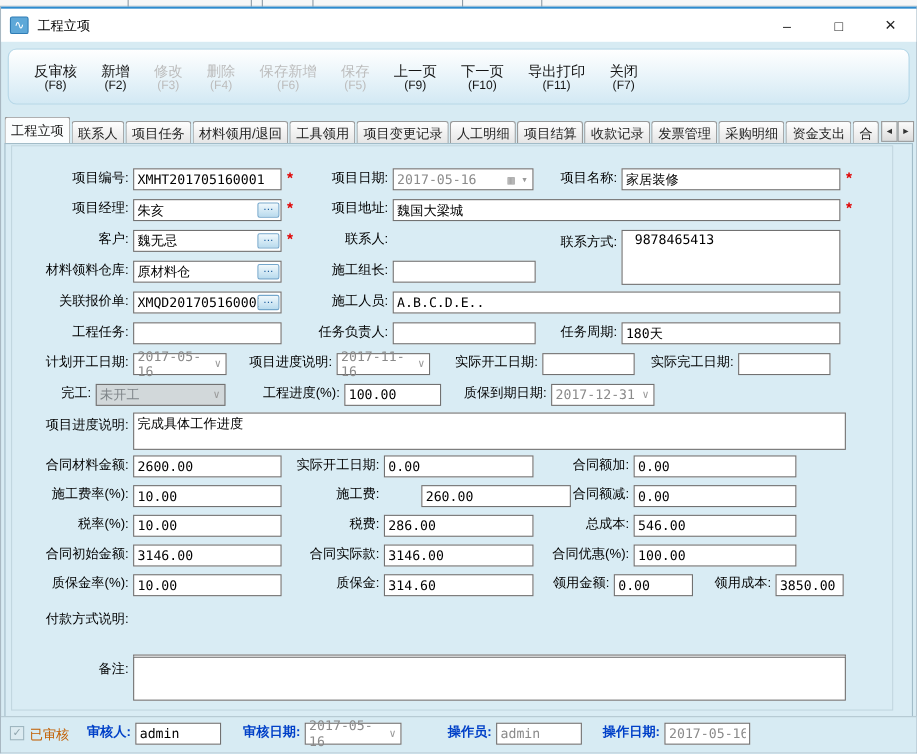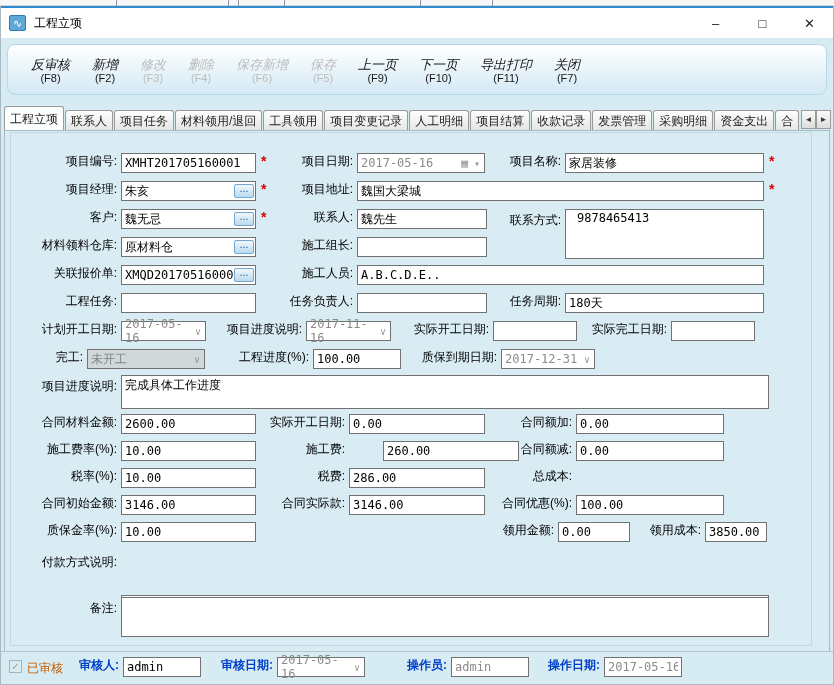--- a/index.html
+++ b/index.html
@@ -19,21 +19,21 @@
   
   .titlebar { position:absolute; left:1px; top:8px; width:832px; height:30px; background:#ffffff; display:flex; align-items:center; }
   .app-icon { width:17px; height:16px; margin-left:8px; background:#5ea8d8; border:1px solid #2f7cb5; border-radius:2px; color:#fff; font-size:11px; line-height:14px; text-align:center; }
   .title-text { margin-left:8px; color:#000; }
   .win-controls { margin-left:auto; display:flex; height:100%; }
   .win-btn { width:47px; height:100%; display:flex; align-items:center; justify-content:center; font-size:13px; color:#222; cursor:pointer; }
 
   
   .toolbar { position:absolute; left:7px; top:44px; width:820px; height:51px; background:linear-gradient(#ffffff,#d3e9f4); border:1px solid #b7d8e8; border-radius:8px; display:flex; align-items:center; padding:0 12px; }
   .tbtn { display:flex; flex-direction:column; align-items:center; padding:0 11px; cursor:pointer; }
-  .tbtn .t1 { font-size:13px; color:#151515; white-space:nowrap;font-style:italic; }
+  .tbtn .t1 { font-size:13px; color:#151515; white-space:nowrap; }
   .tbtn .t2 { font-size:11px; color:#151515; margin-top:-2px; }
   .tbtn.off { cursor:default; }
   .tbtn.off .t1, .tbtn.off .t2 { color:#bcbcbc; }
 
   
   .tabs { position:absolute; left:4px; top:106px; width:804px; height:25px; display:flex; align-items:flex-end; overflow:hidden; }
   .tab { height:21px; line-height:20px; padding:0 5px; margin-right:1px; background:linear-gradient(#fefefe,#e4e4e4); border:1px solid #999; border-bottom:none; border-radius:3px 3px 0 0; white-space:nowrap; color:#222; cursor:pointer; }
   .tab.active { height:25px; line-height:24px; background:#fbfdfe; cursor:default; }
   .tab-scrolls { position:absolute; right:3px; top:110px; display:flex; }
   .tsb { width:15px; height:19px; background:linear-gradient(#fbfbfb,#dcdcdc); border:1px solid #9a9a9a; font-size:8px; color:#333; display:flex; align-items:center; justify-content:center; cursor:pointer; }
@@ -191,21 +191,20 @@
   <div class="fld" style="left:14px;top:76px">
     <span class="lbl" style="width:96px">客户:</span>
     <span class="inpwrap" style="width:135px">
       <input class="inp" style="width: 135px;" readonly="" value="魏无忌">
       <span class="dots">...</span>
     </span>
     <span class="star">*</span>
   </div>
   <div class="fld" style="left:252px;top:76px">
     <span class="lbl" style="width:94px">联系人:</span>
-    <input class="inp" style="width: 130px;" readonly="" value="魏先生">
   </div>
   <div class="fld top" style="left:462px;top:76px">
     <span class="lbl" style="width:92px">联系方式:</span>
     <textarea class="ta" style="width: 199px; height: 50px; padding-left: 11px;" readonly="">9878465413</textarea>
   </div>
 
   <div class="fld" style="left:14px;top:104px">
     <span class="lbl" style="width:96px">材料领料仓库:</span>
     <span class="inpwrap" style="width:135px">
       <input class="inp" style="width: 135px;" readonly="" value="原材料仓">
@@ -318,38 +317,43 @@
   <div class="fld" style="left:14px;top:335px">
     <span class="lbl" style="width:96px">税率(%):</span>
     <input class="inp" style="width: 135px;" readonly="" value="10.00">
   </div>
   <div class="fld" style="left:244px;top:335px">
     <span class="lbl" style="width:94px">税费:</span>
     <input class="inp" style="width: 136px;" readonly="" value="286.00">
   </div>
   <div class="fld" style="left:471px;top:335px">
     <span class="lbl" style="width:94px">总成本:</span>
+    <input class="inp" style="width: 148px;" readonly="" value="546.00">
   </div>
 
   <div class="fld" style="left:14px;top:362px">
     <span class="lbl" style="width:96px">合同初始金额:</span>
     <input class="inp" style="width: 135px;" readonly="" value="3146.00">
   </div>
   <div class="fld" style="left:244px;top:362px">
     <span class="lbl" style="width:94px">合同实际款:</span>
     <input class="inp" style="width: 136px;" readonly="" value="3146.00">
   </div>
   <div class="fld" style="left:471px;top:362px">
     <span class="lbl" style="width:94px">合同优惠(%):</span>
     <input class="inp" style="width: 148px;" readonly="" value="100.00">
   </div>
 
   <div class="fld" style="left:14px;top:389px">
     <span class="lbl" style="width:96px">质保金率(%):</span>
     <input class="inp" style="width: 135px;" readonly="" value="10.00">
+  </div>
+  <div class="fld" style="left:244px;top:389px">
+    <span class="lbl" style="width:94px">质保金:</span>
+    <input class="inp" style="width: 136px;" readonly="" value="314.60">
   </div>
   <div class="fld" style="left:483px;top:389px">
     <span class="lbl" style="width:64px">领用金额:</span>
     <input class="inp" style="width: 72px;" readonly="" value="0.00">
   </div>
   <div class="fld" style="left:630px;top:389px">
     <span class="lbl" style="width:64px">领用成本:</span>
     <input class="inp" style="width: 62px;" readonly="" value="3850.00">
   </div>
 

